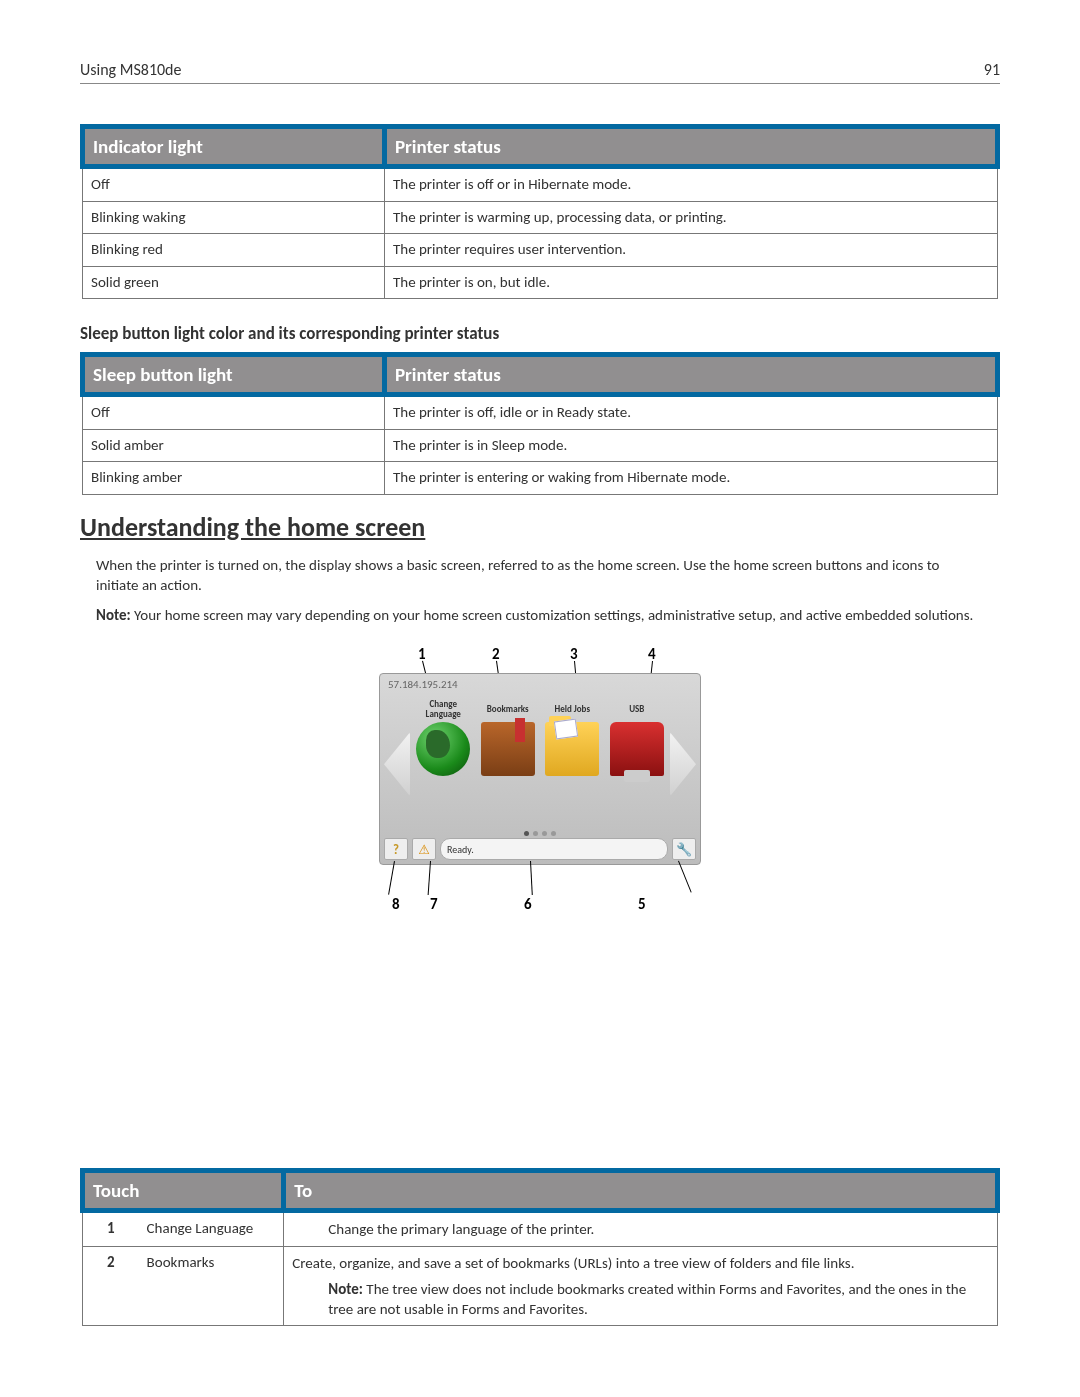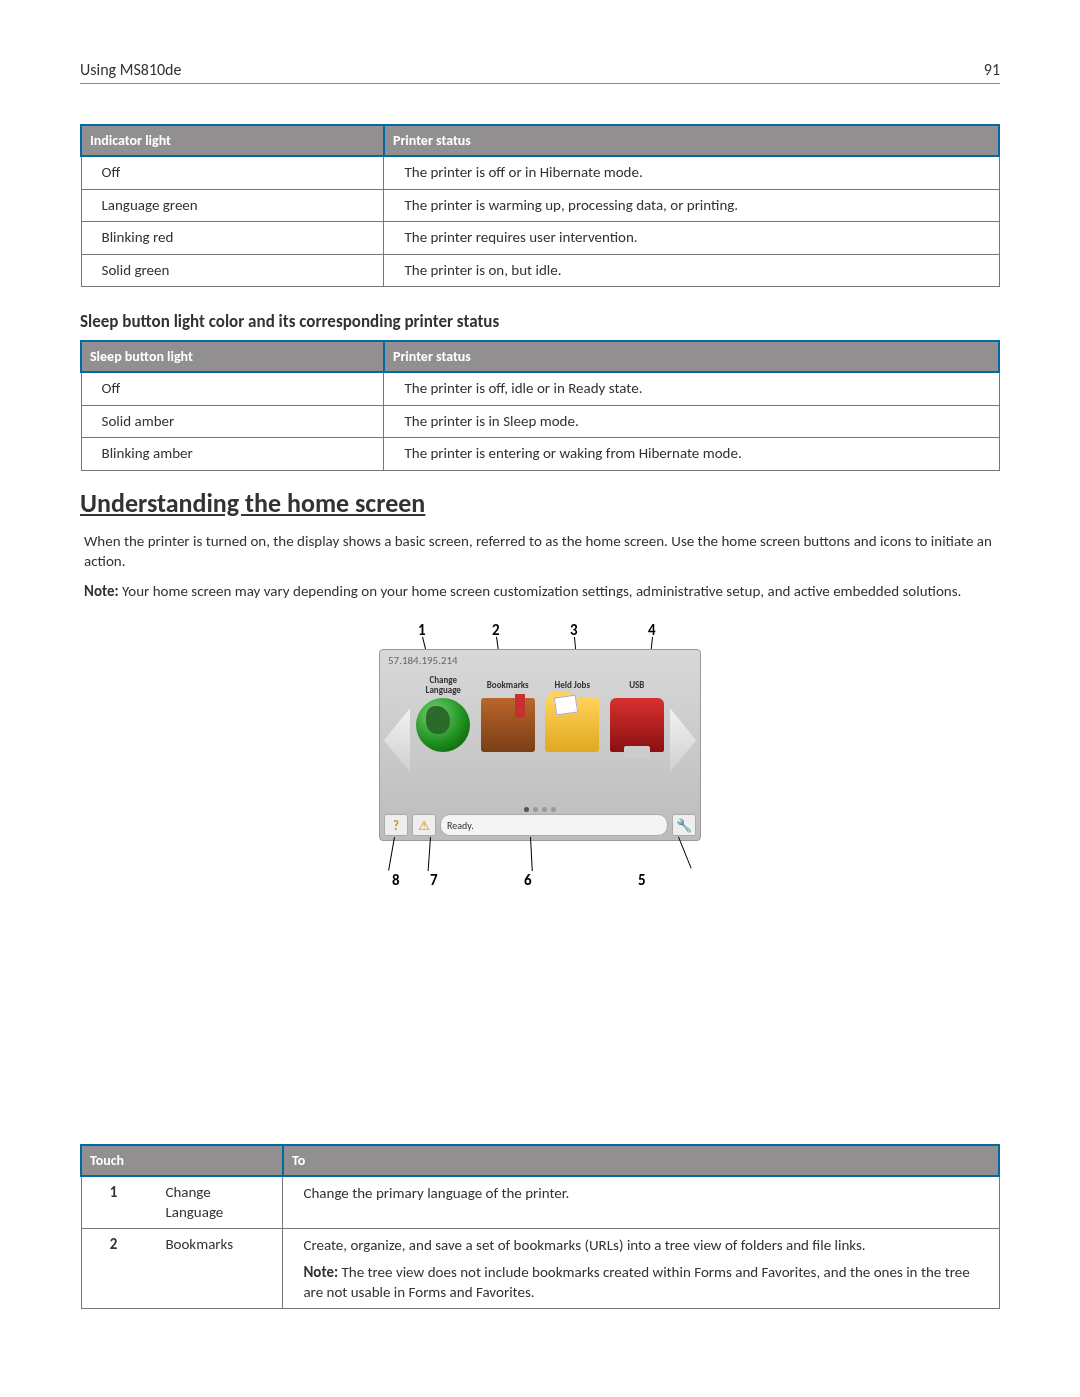--- a/index.html
+++ b/index.html
@@ -30,56 +30,56 @@
     font-weight: bold;
     margin: 24px 0 8px 0;
   }
   h2.section {
     font-size: 26px;
     font-weight: bold;
     margin: 16px 0 12px 0;
     text-decoration: underline;
   }
   p {
-    margin: 10px 4px;
+    margin: 10px 16px;
     line-height: 1.35;
   }
   table.data {
     border-collapse: collapse;
     width: 100%;
     margin-bottom: 12px;
   }
   table.data th {
     background: #918f90;
     color: #fff;
     text-align: left;
     font-weight: bold;
     padding: 6px 8px;
-    border: 2px solid #0369a1;
-    font-size: 14px;
+    border: 5px solid #0369a1;
+    font-size: 19px;
   }
   table.data td {
-    padding: 6px 20px;
+    padding: 6px 8px;
     border: 1px solid #777;
     vertical-align: top;
     font-size: 15px;
     line-height: 1.3;
   }
   table.touch .num {
     width: 44px;
     text-align: center;
     font-weight: bold;
     border-right: none;
   }
   table.touch .name {
     width: 140px;
     border-left: none;
   }
   table.touch td.desc p { margin: 0 0 6px 0; }
-  table.touch td.desc p:last-child { margin-bottom: 0; }
+  table.touch td.desc p:last-child { margin-bottom: 0; margin-left: 36px; }
 
   
   .homescreen-wrap {
     display: flex;
     justify-content: center;
     margin: 20px 0 28px 0;
   }
   .homescreen {
     position: relative;
     width: 340px;
@@ -222,21 +222,21 @@
         <th style="width:33%">Indicator light</th>
         <th>Printer status</th>
       </tr>
     </thead>
     <tbody id="tbl1-body">
         <tr>
           <td>Off</td>
           <td>The printer is off or in Hibernate mode.</td>
         </tr>
         <tr>
-          <td>Language green</td>
+          <td>Blinking waking</td>
           <td>The printer is warming up, processing data, or printing.</td>
         </tr>
         <tr>
           <td>Blinking red</td>
           <td>The printer requires user intervention.</td>
         </tr>
         <tr>
           <td>Solid green</td>
           <td>The printer is on, but idle.</td>
         </tr>

